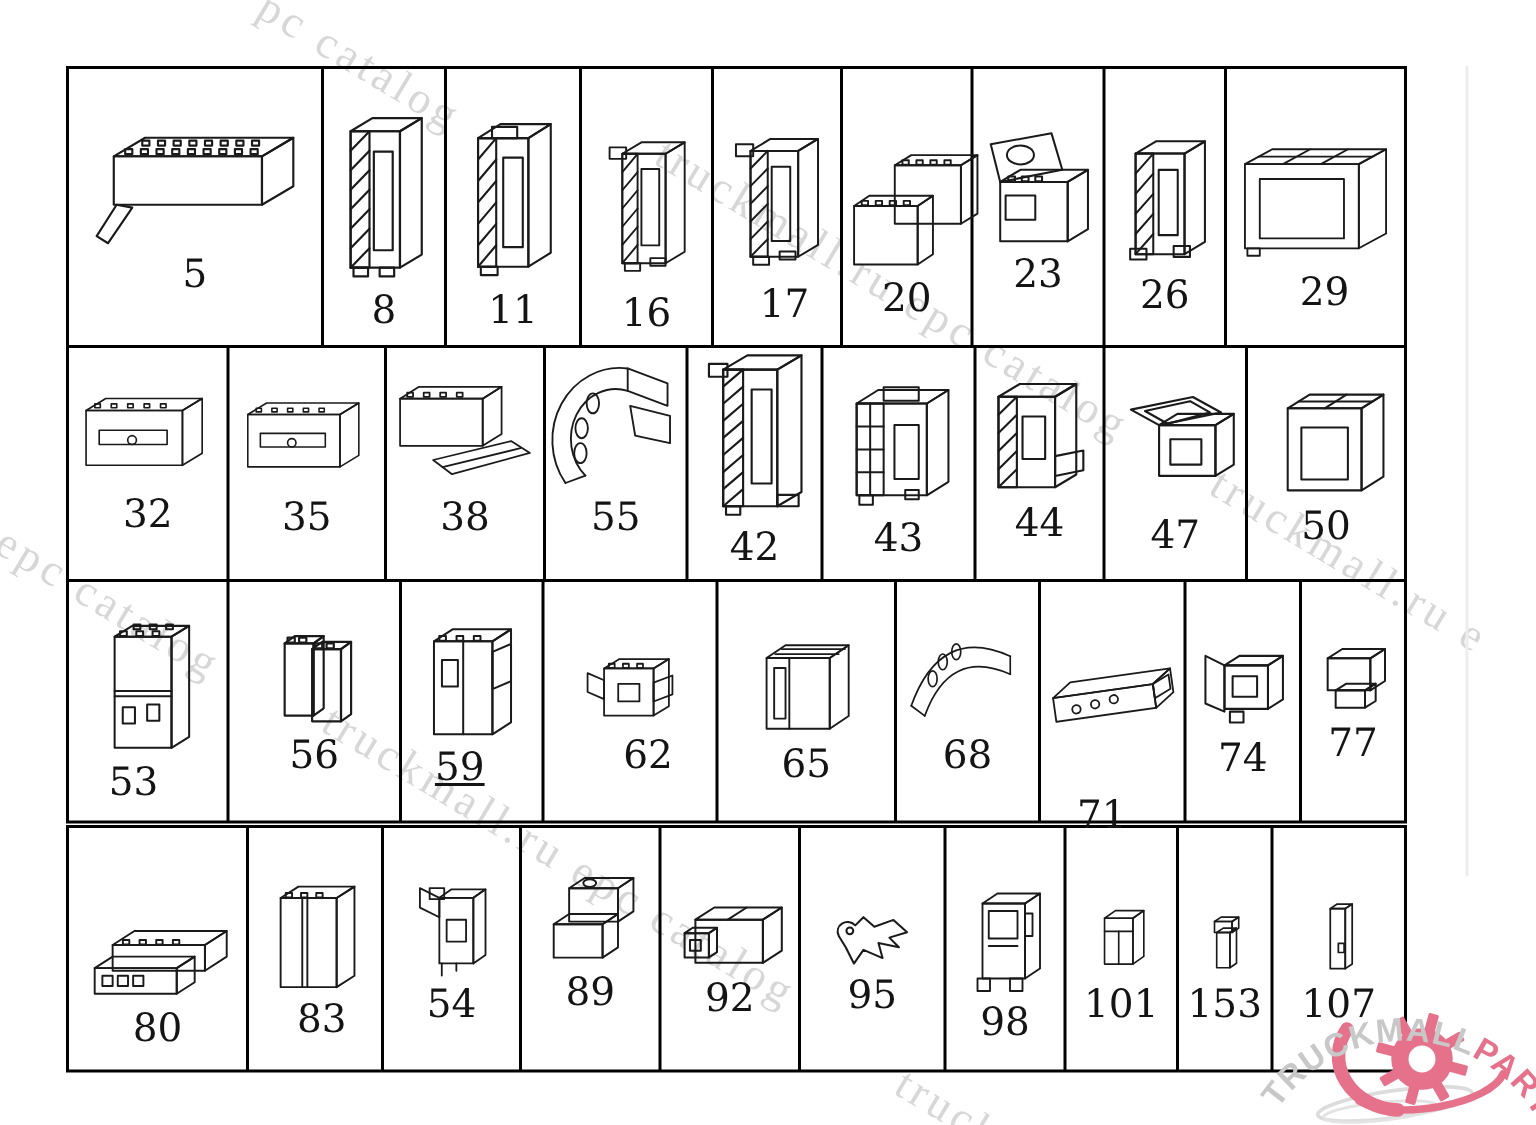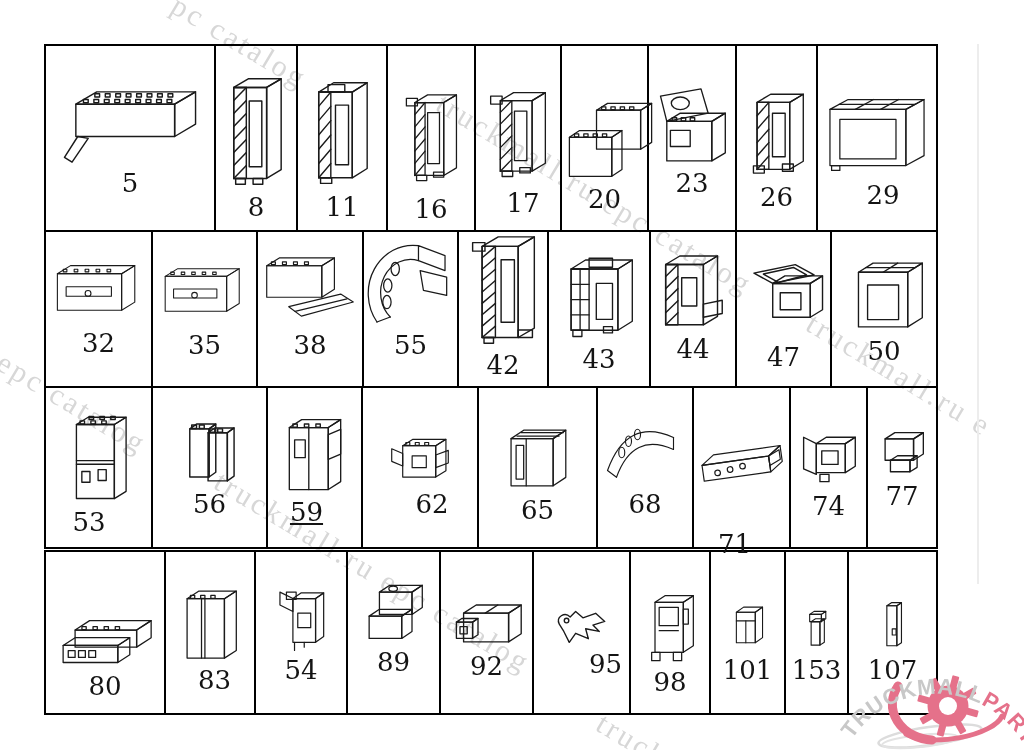--- a/index.html
+++ b/index.html
@@ -556,21 +556,21 @@
         </g>
       </svg>
       <div class="plabel" style="left: 440px; top: 652px; width: 93px;">92</div>
       <div class="cell" style="left: 533px; top: 551px; width: 97px; height: 163px;"></div>
       <svg class="partsvg" viewBox="38 34 62 44" preserveAspectRatio="xMidYMid meet" style="left: 550.5px; top: 606px; width: 62px; height: 40px;">
         <g>
           <path d="M44,54 C40,46 50,40 56,46 L62,40 L70,47 L84,42 L94,51 L81,55 L88,62 L73,59 L76,70 L62,64 L55,74 L49,62 Z" stroke="#1a1a1a" fill="none" stroke-width="1.5" stroke-linejoin="round" stroke-linecap="round"></path>
           <circle cx="52" cy="50" r="2.5" stroke="#1a1a1a" fill="none" stroke-width="1.5" stroke-linejoin="round" stroke-linecap="round"></circle>
         </g>
       </svg>
-      <div class="plabel" style="left: 533px; top: 650px; width: 97px; padding-left: 24px;">95</div>
+      <div class="plabel" style="left: 533px; top: 650px; width: 97px;">95</div>
       <div class="cell" style="left: 630px; top: 551px; width: 80px; height: 163px;"></div>
       <svg class="partsvg" viewBox="40 18 52 84" preserveAspectRatio="xMidYMid meet" style="left: 645px; top: 594px; width: 50px; height: 70px;">
         <g>
           <polygon points="48,28 60,20 94,20 82,28" stroke="#1a1a1a" fill="none" stroke-width="1.5" stroke-linejoin="round" stroke-linecap="round"></polygon>
           <polygon points="82,28 94,20 94,80 82,88" stroke="#1a1a1a" fill="none" stroke-width="1.5" stroke-linejoin="round" stroke-linecap="round"></polygon>
           <rect x="48" y="28" width="34" height="60" stroke="#1a1a1a" fill="none" stroke-width="1.5" stroke-linejoin="round" stroke-linecap="round"></rect>
           <rect x="53" y="34" width="23" height="22" stroke="#1a1a1a" fill="none" stroke-width="1.5" stroke-linejoin="round" stroke-linecap="round"></rect>
           <line x1="53" y1="62" x2="76" y2="62" stroke="#1a1a1a" fill="none" stroke-width="1.5" stroke-linejoin="round" stroke-linecap="round"></line>
           <rect x="44" y="88" width="10" height="10" stroke="#1a1a1a" fill="none" stroke-width="1.5" stroke-linejoin="round" stroke-linecap="round"></rect>
           <rect x="70" y="88" width="10" height="10" stroke="#1a1a1a" fill="none" stroke-width="1.5" stroke-linejoin="round" stroke-linecap="round"></rect>

